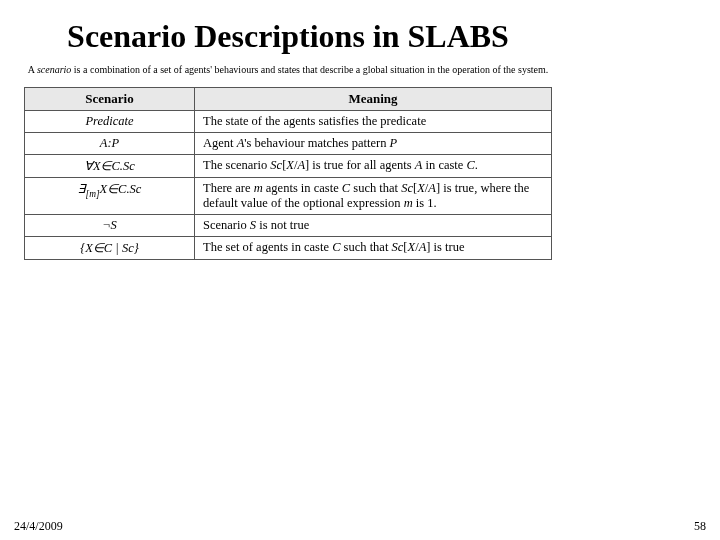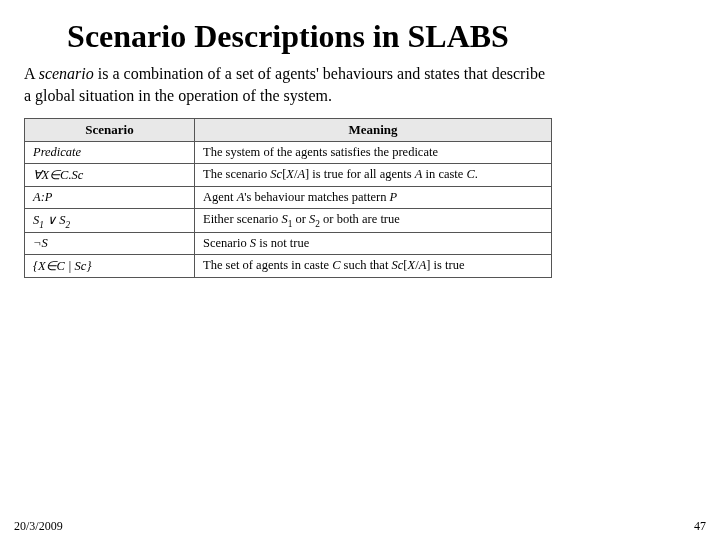--- a/index.html
+++ b/index.html
@@ -19,22 +19,22 @@
       flex-direction: column;
     }
     .title {
       font-size: 32px;
       font-weight: bold;
       text-align: center;
       margin-bottom: 8px;
       color: #000;
     }
     .subtitle {
-      font-size: 16px;
-      text-align: left;
+      font-size: 10px;
+      text-align: center;
       margin-bottom: 10px;
       color: #000;
       line-height: 1.4;
     }
     .subtitle em {
       font-style: italic;
     }
     table {
       width: 100%;
       border-collapse: collapse;
@@ -46,21 +46,21 @@
       vertical-align: top;
       color: #000;
     }
     table thead tr th {
       background: #e8e8e8;
       font-weight: bold;
       text-align: center;
       font-size: 13px;
     }
     table tbody tr td:first-child {
-      text-align: left;
+      text-align: center;
       font-style: italic;
       white-space: nowrap;
     }
     table tbody tr td:last-child {
       text-align: left;
     }
     .page-num {
       position: absolute;
       bottom: 6px;
       right: 14px;
@@ -88,50 +88,50 @@
     <thead>
       <tr>
         <th style="width:170px;">Scenario</th>
         <th>Meaning</th>
       </tr>
     </thead>
     <tbody>
 
       <tr>
         <td><em>Predicate</em></td>
-        <td>The system of the agents satisfies the predicate</td>
+        <td>The state of the agents satisfies the predicate</td>
       </tr>
 
 
+
+      <tr>
+        <td><em>A</em>:<em>P</em></td>
+        <td>Agent <em>A</em>'s behaviour matches pattern <em>P</em></td>
+      </tr>
 
       <tr>
         <td>∀<em>X</em>∈<em>C</em>.<em>Sc</em></td>
         <td>The scenario <em>Sc</em>[<em>X</em>/<em>A</em>] is true for all agents <em>A</em> in caste <em>C</em>.</td>
       </tr>
 
       <tr>
-        <td><em>A</em>:<em>P</em></td>
-        <td>Agent <em>A</em>'s behaviour matches pattern <em>P</em></td>
+        <td>∃<sub>[<em>m</em>]</sub><em>X</em>∈<em>C</em>.<em>Sc</em></td>
+        <td>There are <em>m</em> agents in caste <em>C</em> such that <em>Sc</em>[<em>X</em>/<em>A</em>] is true, where the default value of the optional expression <em>m</em> is 1.</td>
       </tr>
 
 
-
-      <tr>
-        <td><em>S</em><sub>1</sub> ∨ <em>S</em><sub>2</sub></td>
-        <td>Either scenario <em>S</em><sub>1</sub> or <em>S</em><sub>2</sub> or both are true</td>
-      </tr>
 
       <tr>
         <td>¬<em>S</em></td>
         <td>Scenario <em>S</em> is not true</td>
       </tr>
 
       <tr>
         <td>{<em>X</em>∈<em>C</em> | <em>Sc</em>}</td>
         <td>The set of agents in caste <em>C</em> such that <em>Sc</em>[<em>X</em>/<em>A</em>] is true</td>
       </tr>
 
     </tbody>
   </table>
 </div>
 
-<div class="date-num">20/3/2009</div>
-<div class="page-num">47</div>
+<div class="date-num">24/4/2009</div>
+<div class="page-num">58</div>
 
 </body></html>

